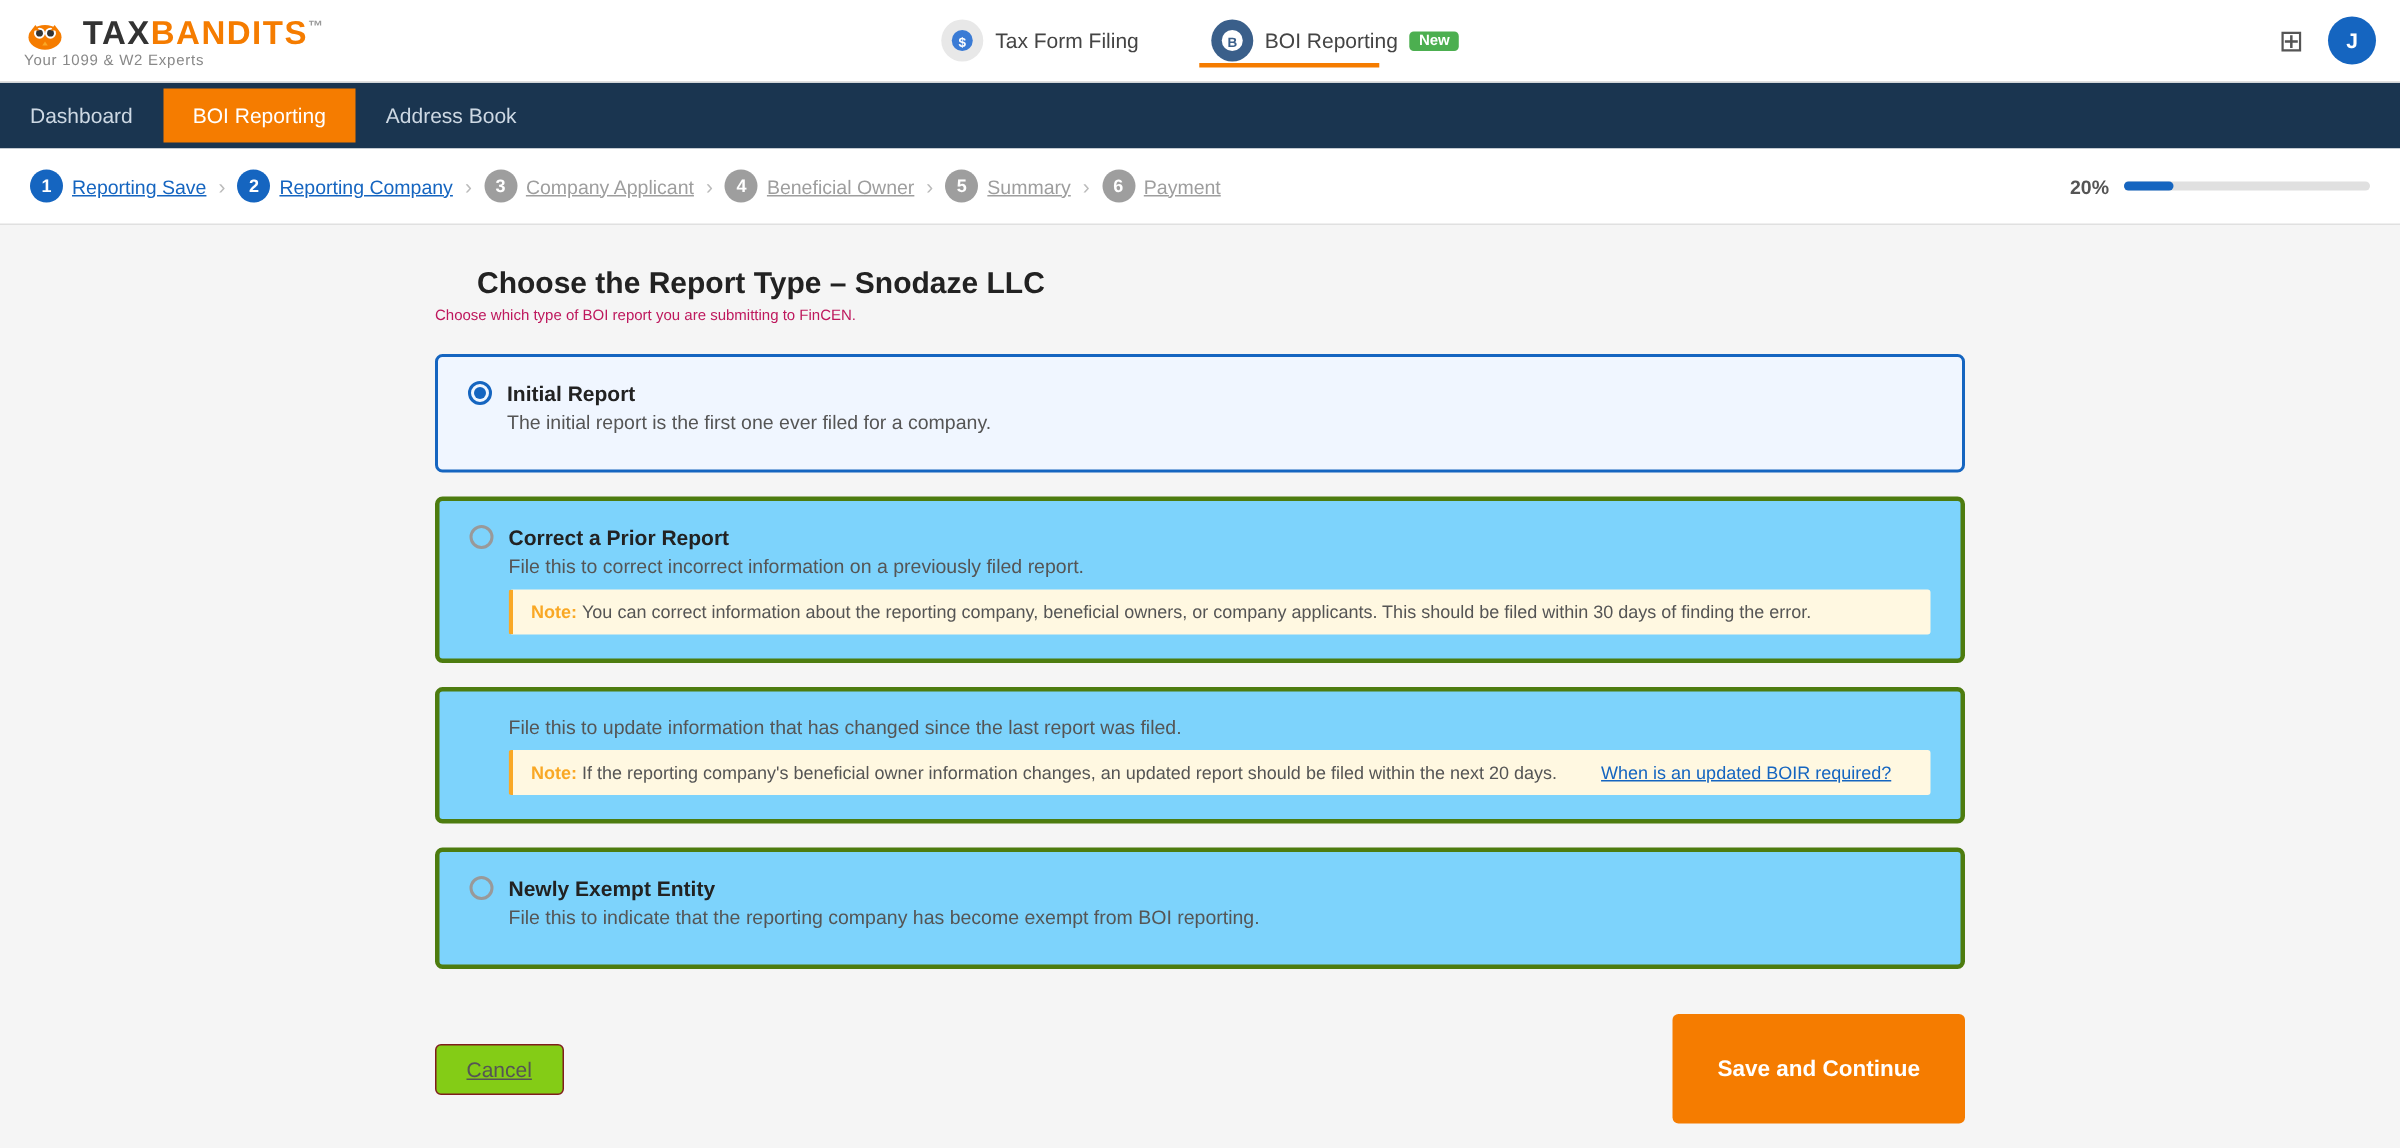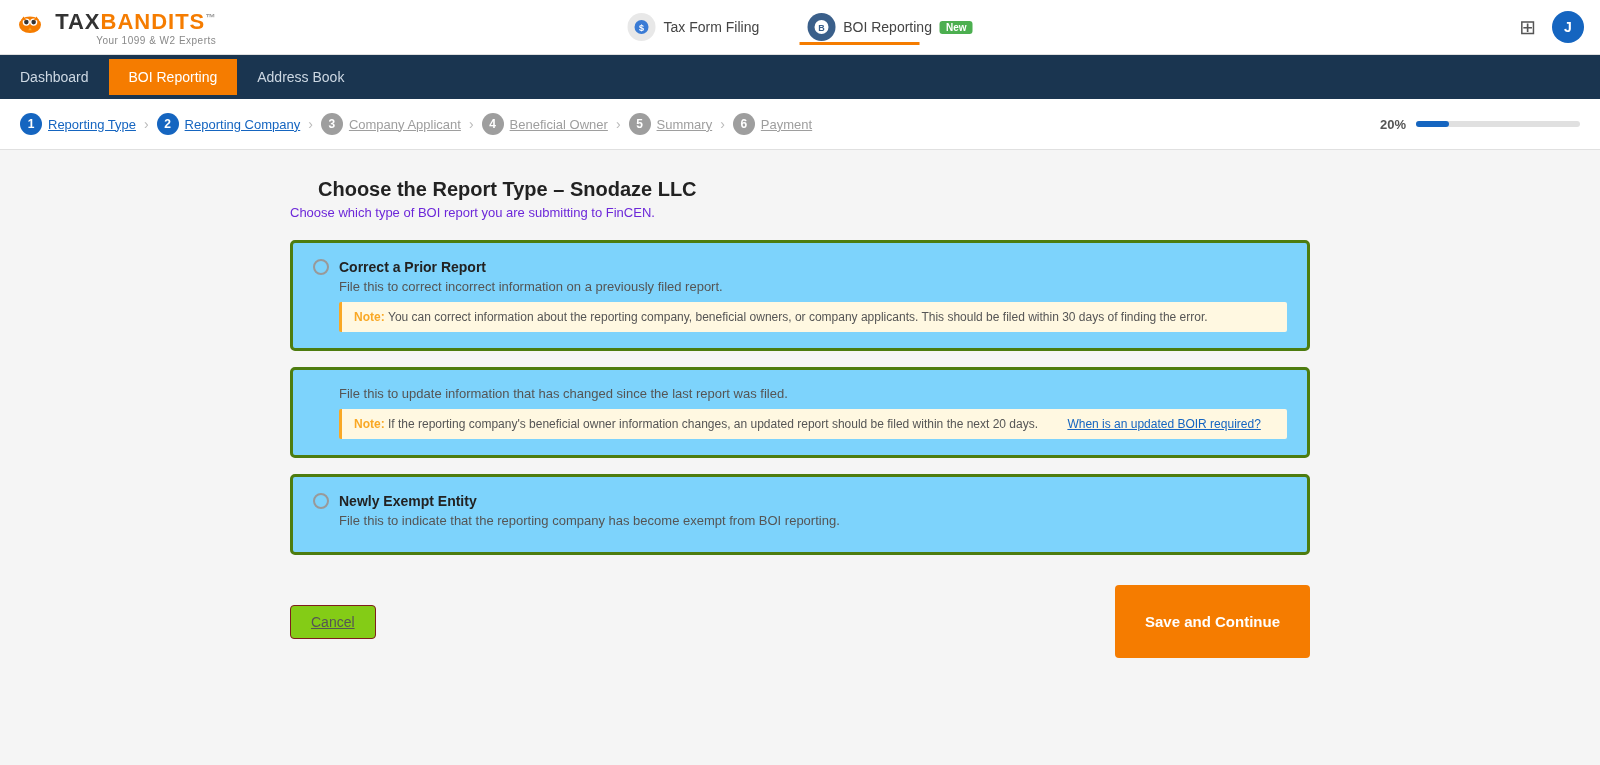--- a/index.html
+++ b/index.html
@@ -12,21 +12,21 @@
       display: flex;
       align-items: center;
       justify-content: space-between;
       padding: 0 16px;
       border-bottom: 1px solid #e0e0e0;
       position: relative;
     }
     .logo-area {
       display: flex;
       flex-direction: column;
-      align-items: flex-end;
+      align-items: flex-start;
     }
     .logo-main {
       font-size: 22px;
       font-weight: bold;
       color: #1a1a1a;
       letter-spacing: 1px;
     }
     .logo-main span.tax { color: #333; }
     .logo-sub {
       font-size: 10px;
@@ -218,22 +218,22 @@
       margin: 0 auto;
     }
     .page-title {
       font-size: 20px;
       font-weight: bold;
       color: #222;
       margin-bottom: 4px;
       margin-left: 28px;
     }
     .page-subtitle {
-      font-size: 13px;
-      color: #6d28d9;
+      font-size: 10px;
+      color: #be185d;
       margin-bottom: 20px;
     }
 
     
     .option-card {
       border: 3px solid #4d7c0f;
       border-radius: 5px;
       padding: 16px 20px;
       margin-bottom: 16px;
       background: #7dd3fc;
@@ -383,21 +383,21 @@
   <div class="nav-bar-item">Dashboard</div>
   <div class="nav-bar-item active">BOI Reporting</div>
   <div class="nav-bar-item">Address Book</div>
 </div>
 
 <div class="steps-bar">
   <div class="steps">
 
     <div class="step">
       <div class="step-num">1</div>
-      <span class="step-label">Reporting Type</span>
+      <span class="step-label">Reporting Save</span>
     </div>
     <span class="step-arrow">›</span>
 
     <div class="step">
       <div class="step-num">2</div>
       <span class="step-label">Reporting Company</span>
     </div>
     <span class="step-arrow">›</span>
 
     <div class="step">
@@ -428,20 +428,27 @@
     <div class="progress-bar-bg">
       <div class="progress-bar-fill" style="width: 20%"></div>
     </div>
   </div>
 </div>
 
 <div class="main-content">
   <div class="page-title">Choose the Report Type – Snodaze LLC</div>
   <div class="page-subtitle">Choose which type of BOI report you are submitting to FinCEN.</div>
 
+  <div class="option-card selected">
+    <div class="option-header">
+      <div class="radio-circle checked"></div>
+      <span class="option-title">Initial Report</span>
+    </div>
+    <div class="option-desc">The initial report is the first one ever filed for a company.</div>
+  </div>
 
   <div class="option-card">
     <div class="option-header">
       <div class="radio-circle unchecked"></div>
       <span class="option-title">Correct a Prior Report</span>
     </div>
     <div class="option-desc">File this to correct incorrect information on a previously filed report.</div>
     <div class="note-box">
       <span class="note-label">Note: </span>
       <span>You can correct information about the reporting company, beneficial owners, or company applicants. This should be filed within 30 days of finding the error.</span>

